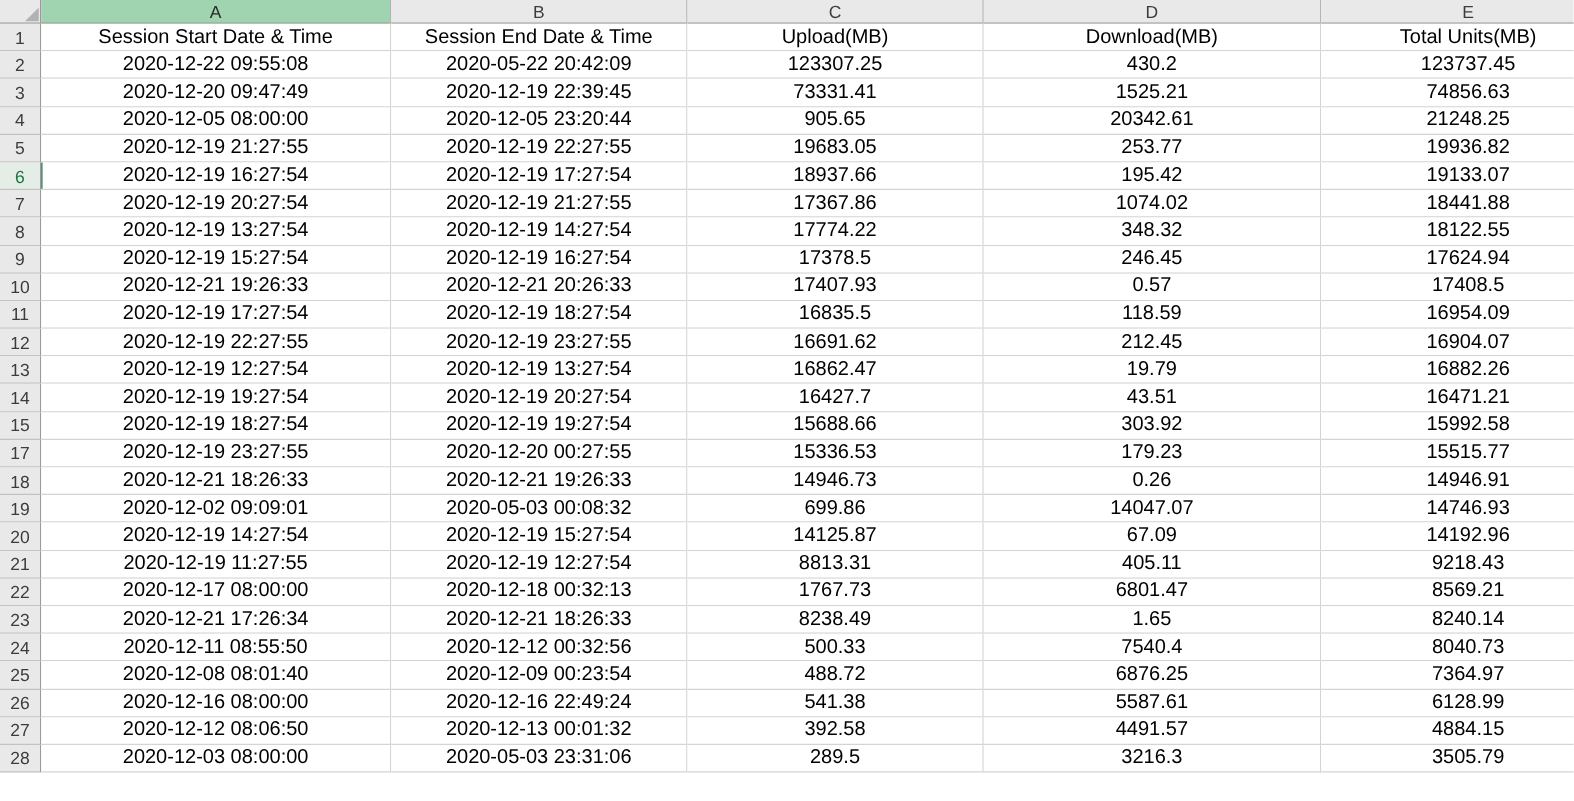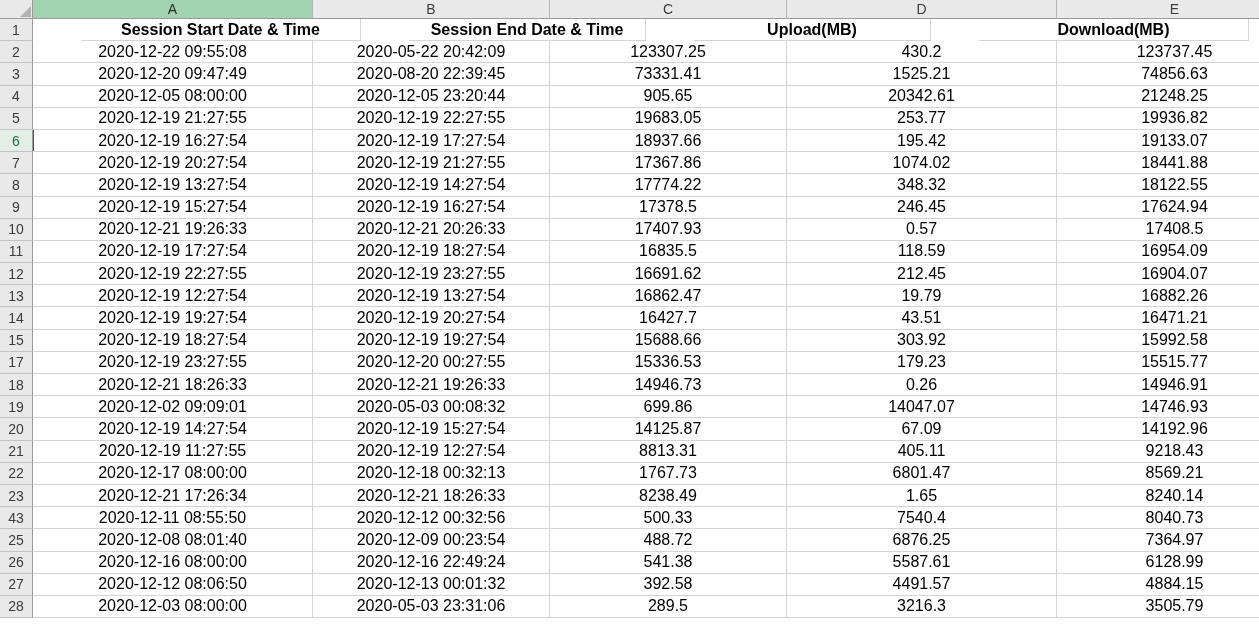--- a/index.html
+++ b/index.html
@@ -38,21 +38,21 @@
     border-right:1px solid #9B9B9B; border-bottom:1px solid #C3C3C3;
     line-height:1; position:relative;
   }
   .row-num.active{ color:#1F7245; background:#E4EDE6; }
   .cell{
     flex:none; background:#fff; color:#000; font-size:16px;
     display:flex; align-items:center; justify-content:center;
     border-right:1px solid #D4D4D4; border-bottom:1px solid #D4D4D4;
     white-space:nowrap; overflow:hidden; line-height:1; position:relative;
   }
-  .cell.bold{ font-weight:bold;margin-left:48px; }
+  .cell.bold{ font-weight:normal; }
   .cell.active-cell::before{
     content:''; position:absolute; left:-2px; top:-1px; bottom:-1px;
     width:3px; background:#1E7145; z-index:2;
   }
 </style>
 </head>
 <body>
 
 <div class="sheet">
   <div class="col-headers">
@@ -78,21 +78,21 @@
         <div class="row-num">2</div>
         <div class="cell cw0">2020-12-22 09:55:08</div>
         <div class="cell cw1">2020-05-22 20:42:09</div>
         <div class="cell cw2">123307.25</div>
         <div class="cell cw3">430.2</div>
         <div class="cell cw4">123737.45</div>
       </div>
       <div class="sheet-row">
         <div class="row-num">3</div>
         <div class="cell cw0">2020-12-20 09:47:49</div>
-        <div class="cell cw1">2020-08-20 22:39:45</div>
+        <div class="cell cw1">2020-12-19 22:39:45</div>
         <div class="cell cw2">73331.41</div>
         <div class="cell cw3">1525.21</div>
         <div class="cell cw4">74856.63</div>
       </div>
       <div class="sheet-row">
         <div class="row-num">4</div>
         <div class="cell cw0">2020-12-05 08:00:00</div>
         <div class="cell cw1">2020-12-05 23:20:44</div>
         <div class="cell cw2">905.65</div>
         <div class="cell cw3">20342.61</div>
@@ -236,21 +236,21 @@
       </div>
       <div class="sheet-row">
         <div class="row-num">23</div>
         <div class="cell cw0">2020-12-21 17:26:34</div>
         <div class="cell cw1">2020-12-21 18:26:33</div>
         <div class="cell cw2">8238.49</div>
         <div class="cell cw3">1.65</div>
         <div class="cell cw4">8240.14</div>
       </div>
       <div class="sheet-row">
-        <div class="row-num">43</div>
+        <div class="row-num">24</div>
         <div class="cell cw0">2020-12-11 08:55:50</div>
         <div class="cell cw1">2020-12-12 00:32:56</div>
         <div class="cell cw2">500.33</div>
         <div class="cell cw3">7540.4</div>
         <div class="cell cw4">8040.73</div>
       </div>
       <div class="sheet-row">
         <div class="row-num">25</div>
         <div class="cell cw0">2020-12-08 08:01:40</div>
         <div class="cell cw1">2020-12-09 00:23:54</div>

